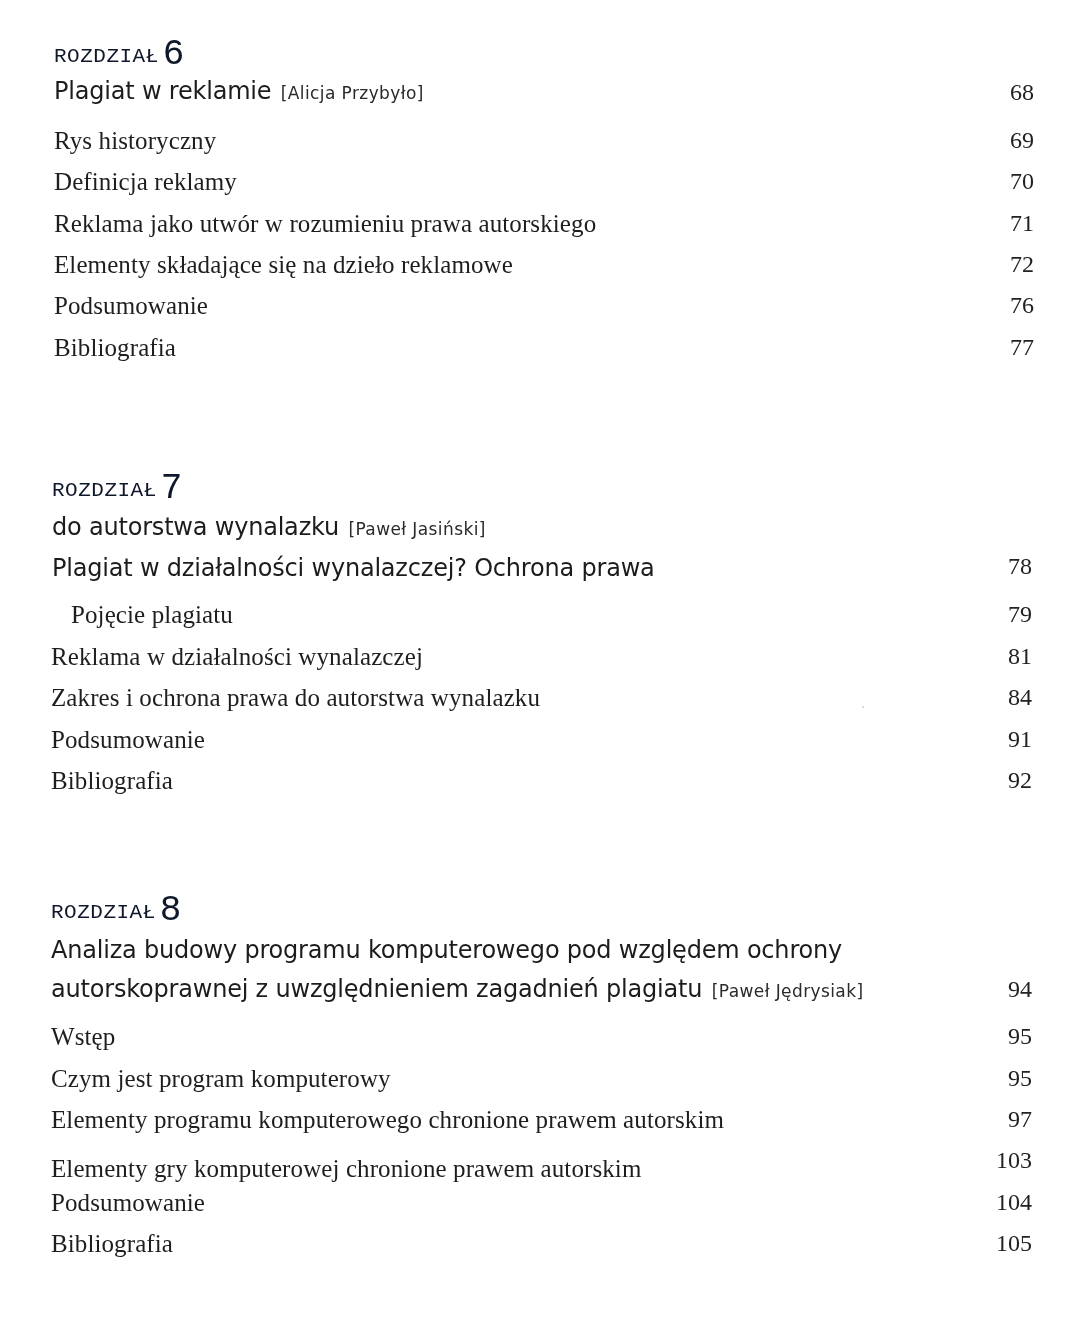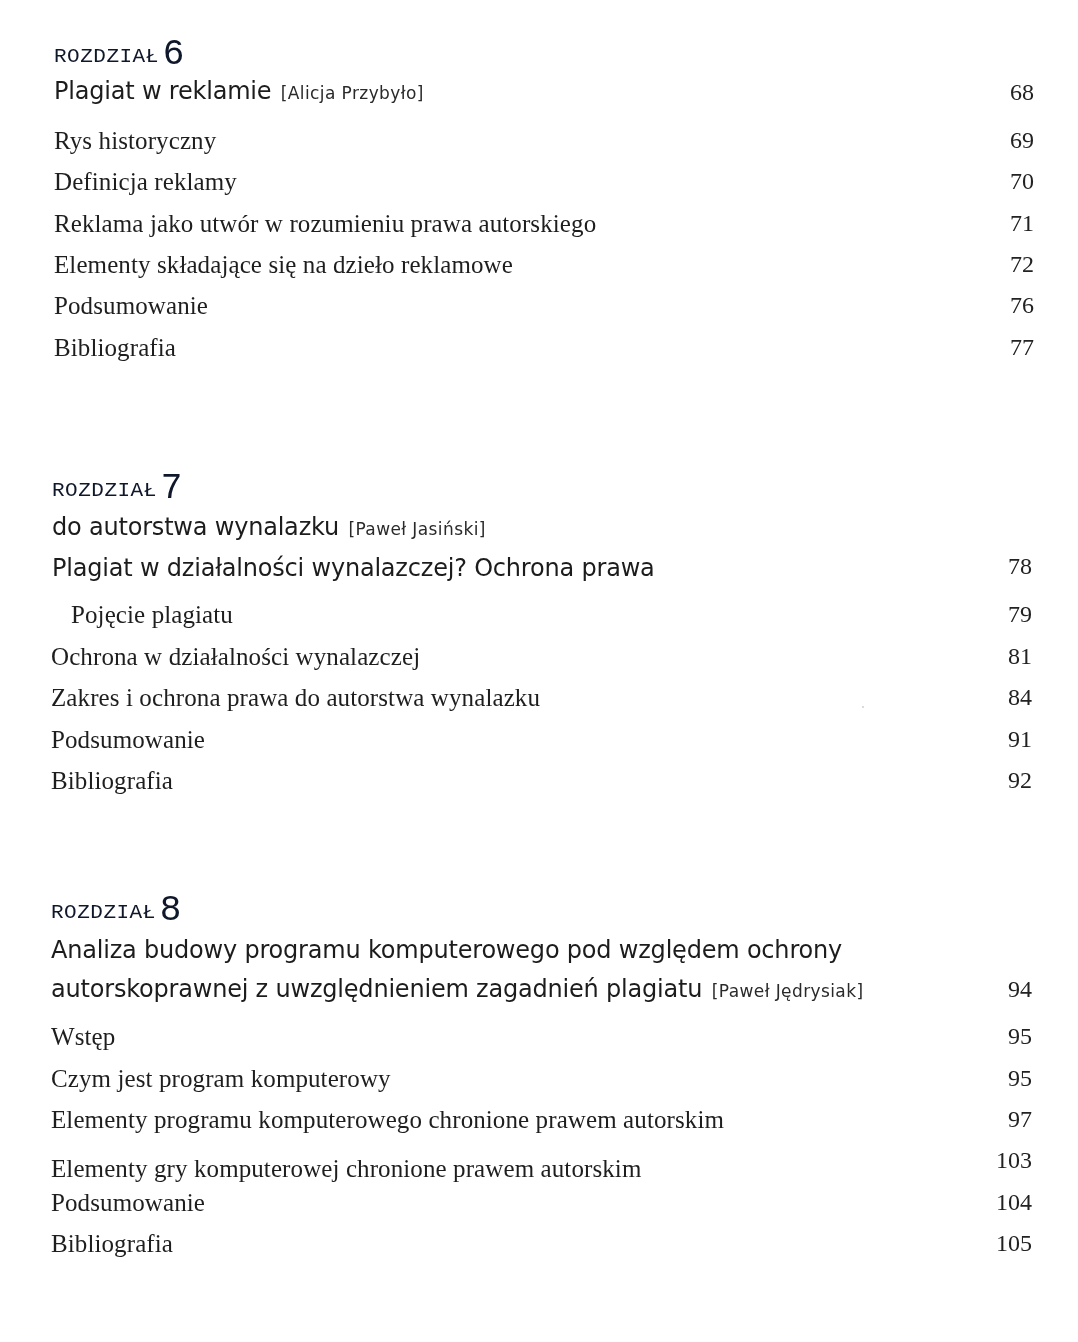--- a/index.html
+++ b/index.html
@@ -133,21 +133,21 @@
     </div>
     <div>Plagiat w działalności wynalazczej? Ochrona prawa</div>
   </div>
   <div class="page-no" style="left:952px; top:553px;">78</div>
 
   <div class="entry" style="top:601px;">
     <span class="entry-label" style="left:51px;margin-left:20px;">Pojęcie plagiatu</span>
     <span class="page-no" style="left:952px;">79</span>
   </div>
   <div class="entry" style="top:643px;">
-    <span class="entry-label" style="left:51px;">Ochrona w działalności wynalazczej</span>
+    <span class="entry-label" style="left:51px;">Reklama w działalności wynalazczej</span>
     <span class="page-no" style="left:952px;">81</span>
   </div>
   <div class="entry" style="top:684px;">
     <span class="entry-label" style="left:51px;">Zakres i ochrona prawa do autorstwa wynalazku</span>
     <span class="page-no" style="left:952px;">84</span>
   </div>
   <div class="entry" style="top:726px;">
     <span class="entry-label" style="left:51px;">Podsumowanie</span>
     <span class="page-no" style="left:952px;">91</span>
   </div>

